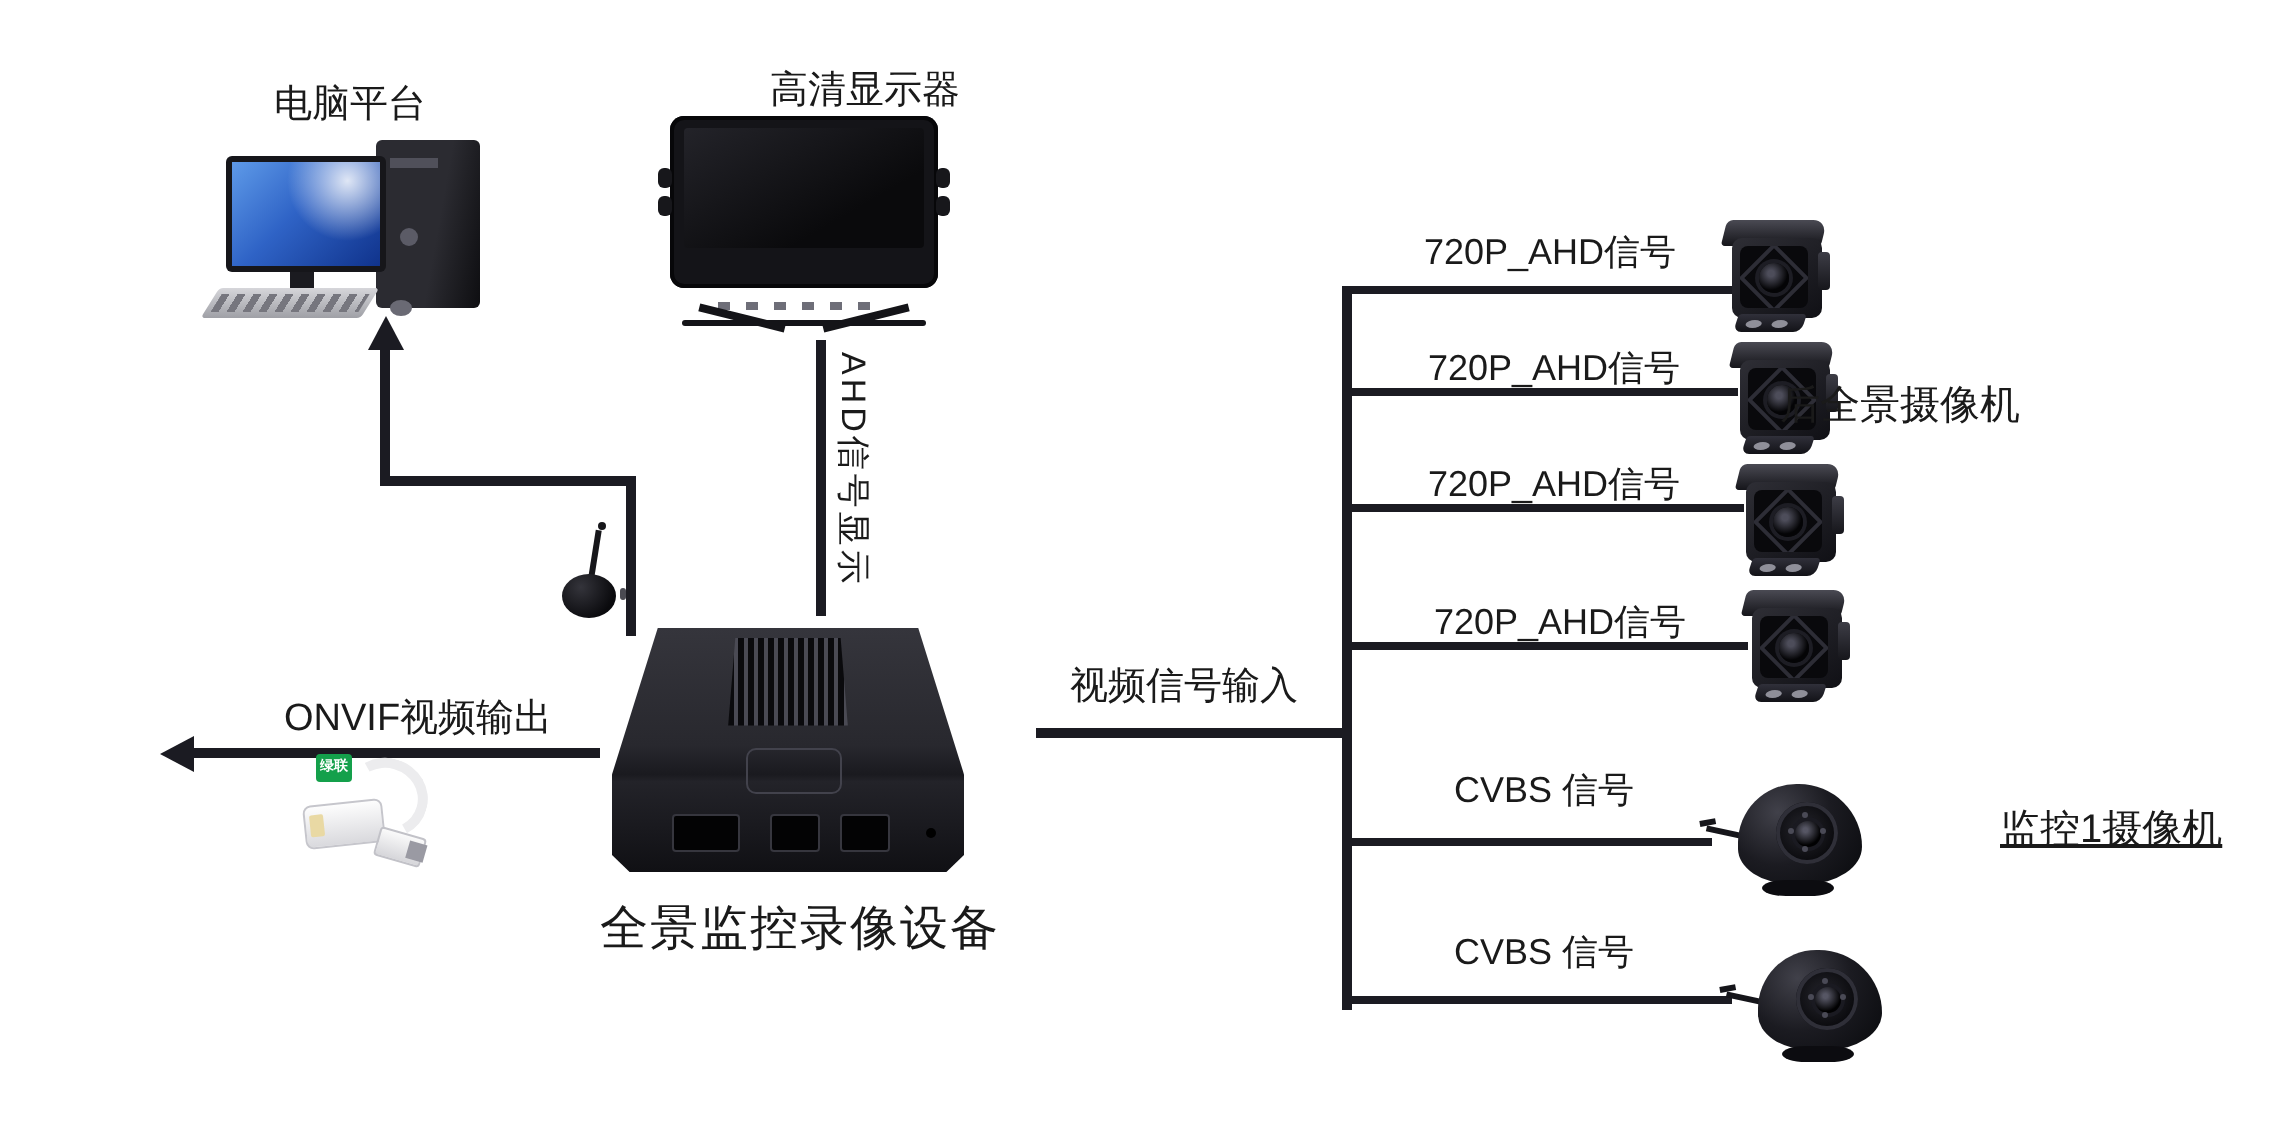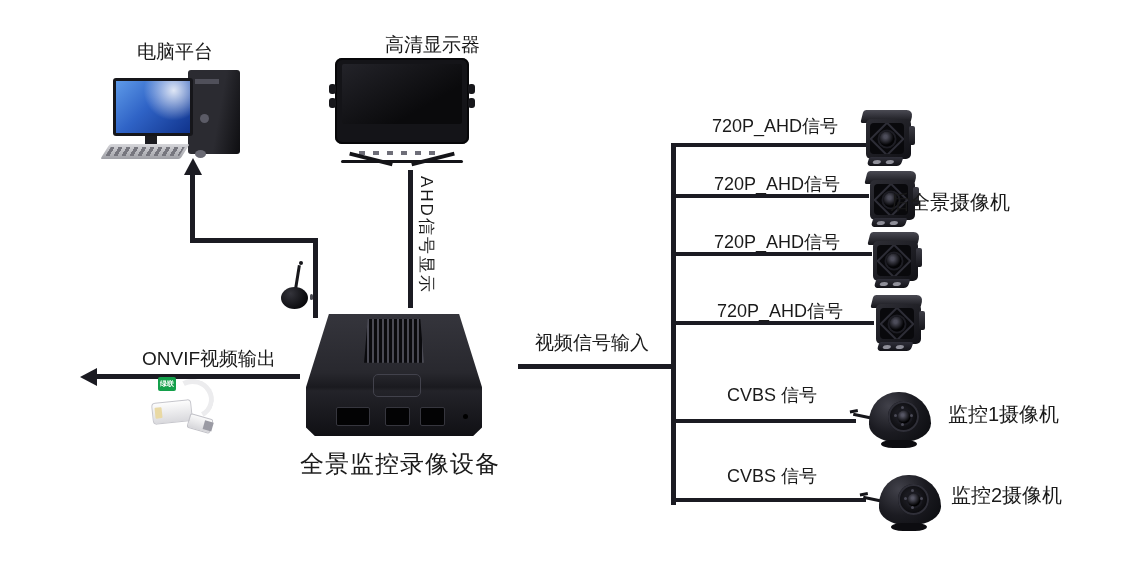--- a/index.html
+++ b/index.html
@@ -44,21 +44,21 @@
   .s2{left:714px;top:172px;}
   .s3{left:714px;top:230px;}
   .s4{left:717px;top:299px;}
   .s5{left:727px;top:383px;}
   .s6{left:727px;top:464px;}
   .camlbl{font-size:20px;}
   .l1{left:943px;top:136px;}
   .l2{left:890px;top:189px;}
   .l3{left:948px;top:249px;}
   .l4{left:951px;top:316px;}
-  .l5{left:948px;top:401px;}
+  .l5{left:1000px;top:401px;text-decoration:underline;}
   .l6{left:951px;top:482px;}
 
   
   .pc{position:absolute;left:103px;top:66px;width:145px;height:98px;}
   .pc-tower{position:absolute;right:8px;top:4px;width:52px;height:84px;border-radius:3px;
     background:linear-gradient(100deg,#2b2b31 58%,#0e0e11 100%);}
   .pc-tower::before{content:"";position:absolute;left:7px;top:9px;width:24px;height:5px;background:#50505a;}
   .pc-tower::after{content:"";position:absolute;left:12px;top:44px;width:9px;height:9px;border-radius:50%;background:#5b5b66;}
   .pc-screen{position:absolute;left:10px;top:12px;width:80px;height:58px;background:#16161a;border-radius:3px;padding:3px;box-sizing:border-box;}
   .pc-screen-inner{width:100%;height:100%;
@@ -303,15 +303,14 @@
       <div class="dm-body"></div>
     <div class="dm-plate">
         <div class="dm-lens"></div>
       <div class="dm-dot dd1"></div>
         <div class="dm-dot dd2"></div>
         <div class="dm-dot dd3"></div>
         <div class="dm-dot dd4"></div>
     </div>
       <div class="dm-base"></div>
   </div>
-  <div class="lbl camlbl l6">监控2摄像机</div>
 
 </div>
 
 </body></html>

